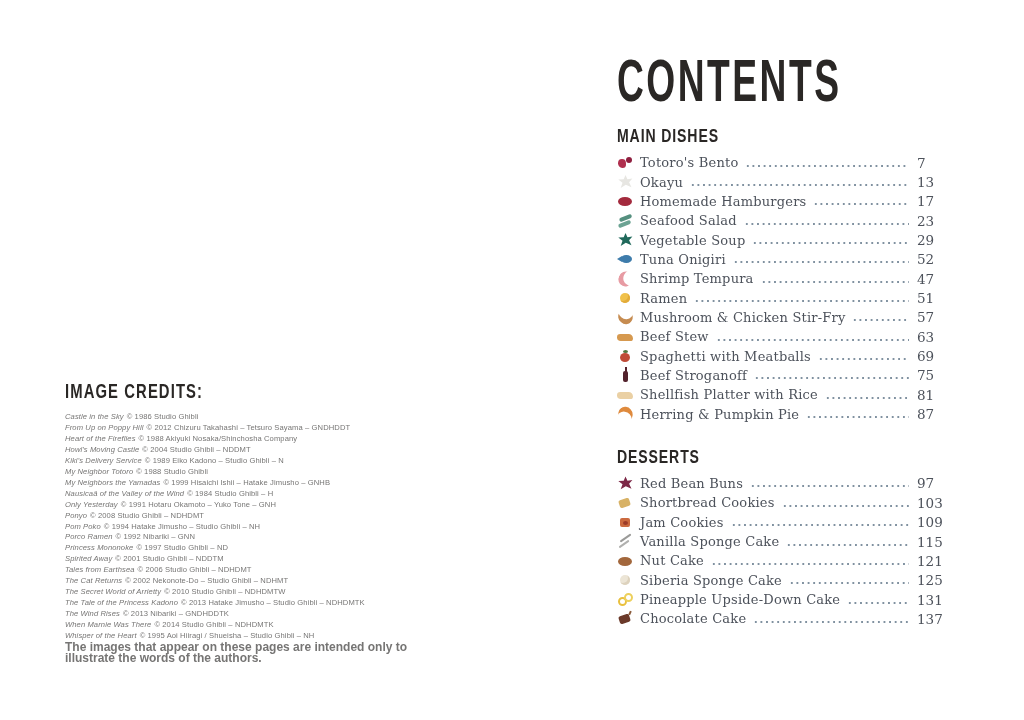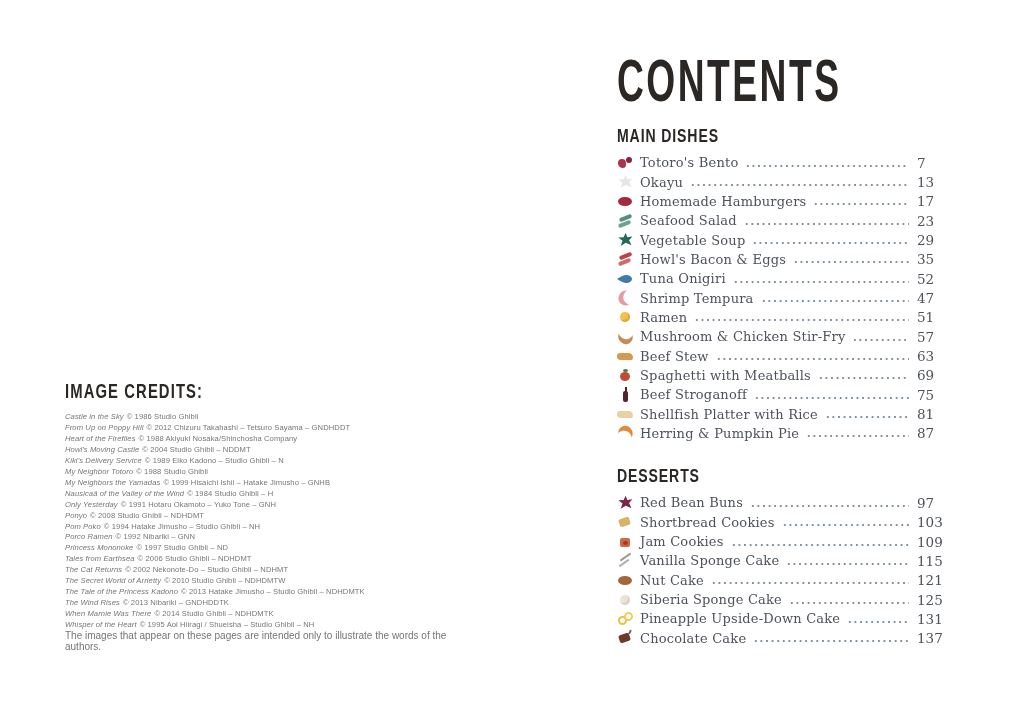--- a/index.html
+++ b/index.html
@@ -14,21 +14,21 @@
     font-weight:700; color:var(--ink);
     transform-origin:left center; white-space:nowrap;
   }
 
   
   .credits-block { position:absolute; left:65px; top:380px; width:390px; }
   .credits-h { font-size:20px; letter-spacing:1.5px; transform:scaleX(0.74); margin:0 0 9px 0; }
   .cl { font-size:7.6px; line-height:10.95px; color:var(--credit); letter-spacing:0.1px; }
   .cl .ct { font-style:italic; font-weight:400; }
   .cl .cr { margin-left:3px; }
-  .credit-note { font-size:10px; line-height:10.95px; color:var(--credit); }
+  .credit-note { font-size:12px; line-height:10.95px; color:var(--credit);font-weight:bold; }
 
   
   .toc { position:absolute; left:617px; top:50px; width:326px; }
   .toc-title { font-size:60px; line-height:62px; letter-spacing:4px; transform:scaleX(0.62); margin:0 0 11px 0; }
   .sec { margin:0; }
   .sec + .sec { margin-top:20px; }
   .sec-h { font-size:19px; line-height:25px; letter-spacing:1.2px; transform:scaleX(0.74); margin:0 0 5px 0; }
   .row { display:flex; align-items:center; height:19.35px; }
   .lbl { font-family:"DejaVu Serif", serif; font-size:13px; color:var(--slate); letter-spacing:0.2px; white-space:nowrap; }
   .leader {
@@ -114,20 +114,21 @@
   <div class="cl"><i class="ct">Only Yesterday</i><span class="cr">© 1991 Hotaru Okamoto – Yuko Tone – GNH</span></div>
 
   <div class="cl"><i class="ct">Ponyo</i><span class="cr">© 2008 Studio Ghibli – NDHDMT</span></div>
 
   <div class="cl"><i class="ct">Pom Poko</i><span class="cr">© 1994 Hatake Jimusho – Studio Ghibli – NH</span></div>
 
   <div class="cl"><i class="ct">Porco Ramen</i><span class="cr">© 1992 Nibariki – GNN</span></div>
 
   <div class="cl"><i class="ct">Princess Mononoke</i><span class="cr">© 1997 Studio Ghibli – ND</span></div>
 
+  <div class="cl"><i class="ct">Spirited Away</i><span class="cr">© 2001 Studio Ghibli – NDDTM</span></div>
 
   <div class="cl"><i class="ct">Tales from Earthsea</i><span class="cr">© 2006 Studio Ghibli – NDHDMT</span></div>
 
   <div class="cl"><i class="ct">The Cat Returns</i><span class="cr">© 2002 Nekonote-Do – Studio Ghibli – NDHMT</span></div>
 
   <div class="cl"><i class="ct">The Secret World of Arrietty</i><span class="cr">© 2010 Studio Ghibli – NDHDMTW</span></div>
 
   <div class="cl"><i class="ct">The Tale of the Princess Kadono</i><span class="cr">© 2013 Hatake Jimusho – Studio Ghibli – NDHDMTK</span></div>
 
   <div class="cl"><i class="ct">The Wind Rises</i><span class="cr">© 2013 Nibariki – GNDHDDTK</span></div>
@@ -173,26 +174,20 @@
     <span class="num">23</span>
   </div>
 
   <div class="row">
     <span class="ic s-star" style="--c: #20695b;"></span>
     <span class="lbl">Vegetable Soup</span>
     <span class="leader"></span>
     <span class="num">29</span>
   </div>
 
-  <div class="row">
-    <span class="ic s-strips" style="--c: #c2404a; --c2: #cf6b6b;"></span>
-    <span class="lbl">Howl's Bacon &amp; Eggs</span>
-    <span class="leader"></span>
-    <span class="num">35</span>
-  </div>
 
   <div class="row">
     <span class="ic s-fish" style="--c: #3e7cab;"></span>
     <span class="lbl">Tuna Onigiri</span>
     <span class="leader"></span>
     <span class="num">52</span>
   </div>
 
   <div class="row">
     <span class="ic s-crescent" style="--c: #e79ba3; --rot: 115deg;"></span>

